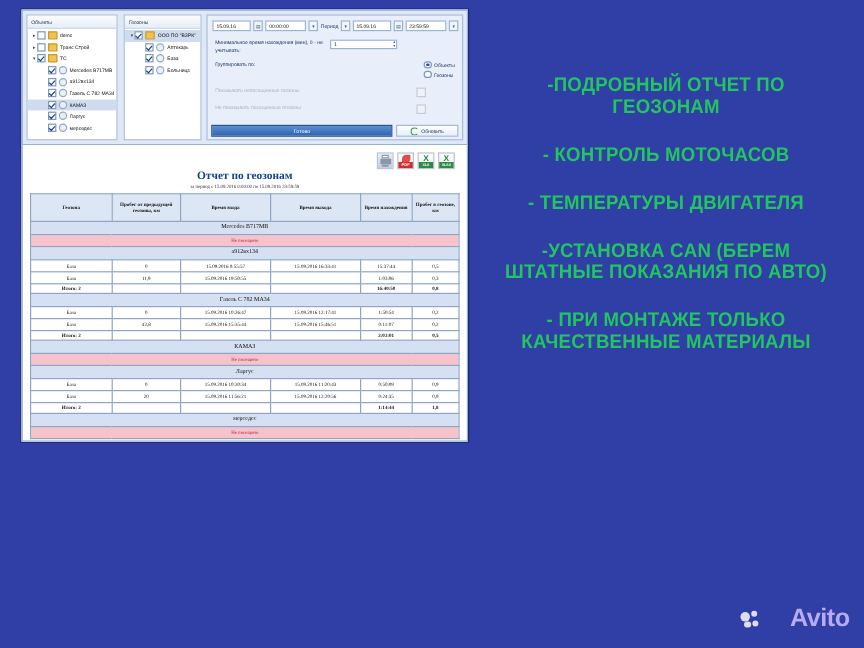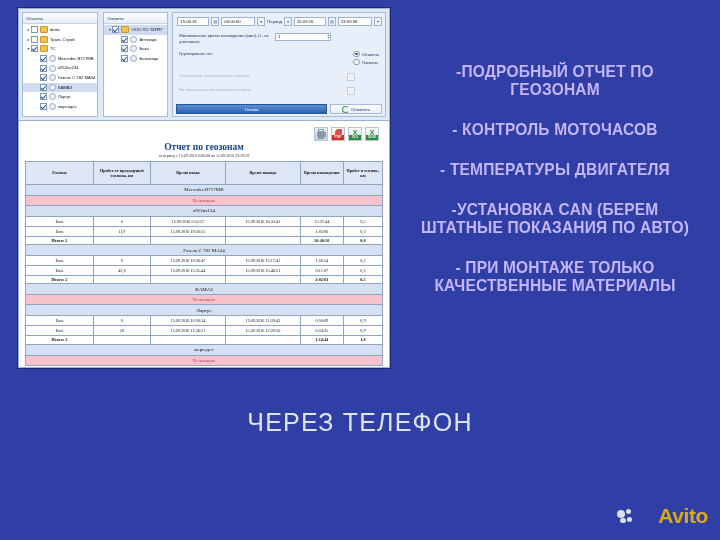--- a/index.html
+++ b/index.html
@@ -153,21 +153,21 @@
     line-height:5.2px;overflow:hidden;
   }
   #geo-table th{background:#dce6f4;font-weight:bold;font-size:4.2px;height:20px;}
   tr.group-row td{background:#d5e0f2;font-weight:normal;font-size:5px;text-align:center;height:8px;}
   tr.novisit-row td{background:#f6c3cd;color:#b03040;font-size:4px;height:7px;text-align:center;}
   tr.total-row td{font-weight:bold;background:#ffffff;}
   tr.data-row td{background:#ffffff;height:7px;}
   
   #features{
     position:absolute;left:400px;top:62px;width:310px;
-    text-align:center;color:#c4b5fd;
+    text-align:center;color:#22c55e;
   }
   .feature{
     font-family:"Liberation Sans Narrow","Liberation Sans",sans-serif;
     font-weight:bold;font-size:16.5px;line-height:18px;letter-spacing:.2px;
     margin-bottom:22px;text-transform:uppercase;
     transform:scaleX(.94);
   }
   #bottom-caption{
     position:absolute;left:0;top:405px;width:720px;text-align:center;color:#e8ecf8;
   }
@@ -182,21 +182,21 @@
     opacity:.92;
   }
   #avito-dots{position:relative;width:17px;height:15px;}
   #avito-dots span{position:absolute;border-radius:50%;background:#e9ecf7;}
   .d1{width:8px;height:8px;left:0;top:1px;}
   .d2{width:5px;height:5px;left:9px;top:0px;}
   .d3{width:5.5px;height:5.5px;left:3px;top:9px;}
   .d4{width:5px;height:5px;left:10px;top:8px;}
   #avito-text{
     font-family:"Liberation Sans",sans-serif;font-weight:bold;font-size:21px;
-    color:#eab308;letter-spacing:-.4px;margin-left:20px;
+    color:#c4b5fd;letter-spacing:-.4px;margin-left:20px;
   }
 </style>
 </head>
 <body>
 
 <div id="app-screenshot">
 
   <div id="config-panel">
 
     <div class="panel-col" id="objects-col">
@@ -498,21 +498,20 @@
 
 <div id="features">
     <div class="feature">-ПОДРОБНЫЙ ОТЧЕТ ПО ГЕОЗОНАМ</div>
     <div class="feature">- КОНТРОЛЬ МОТОЧАСОВ</div>
     <div class="feature">- ТЕМПЕРАТУРЫ ДВИГАТЕЛЯ</div>
     <div class="feature">-УСТАНОВКА CAN (БЕРЕМ ШТАТНЫЕ ПОКАЗАНИЯ ПО АВТО)</div>
     <div class="feature">- ПРИ МОНТАЖЕ ТОЛЬКО КАЧЕСТВЕННЫЕ МАТЕРИАЛЫ</div>
   </div>
 
 <div id="bottom-caption">
-  <div class="cap-line">ЧЕРЕЗ ТЕЛЕФОН</div>
 </div>
 
 <div id="avito-watermark">
   <div id="avito-dots">
     <span class="d1"></span>
       <span class="d2"></span>
       <span class="d3"></span>
       <span class="d4"></span>
   </div>
   <div id="avito-text">Avito</div>

